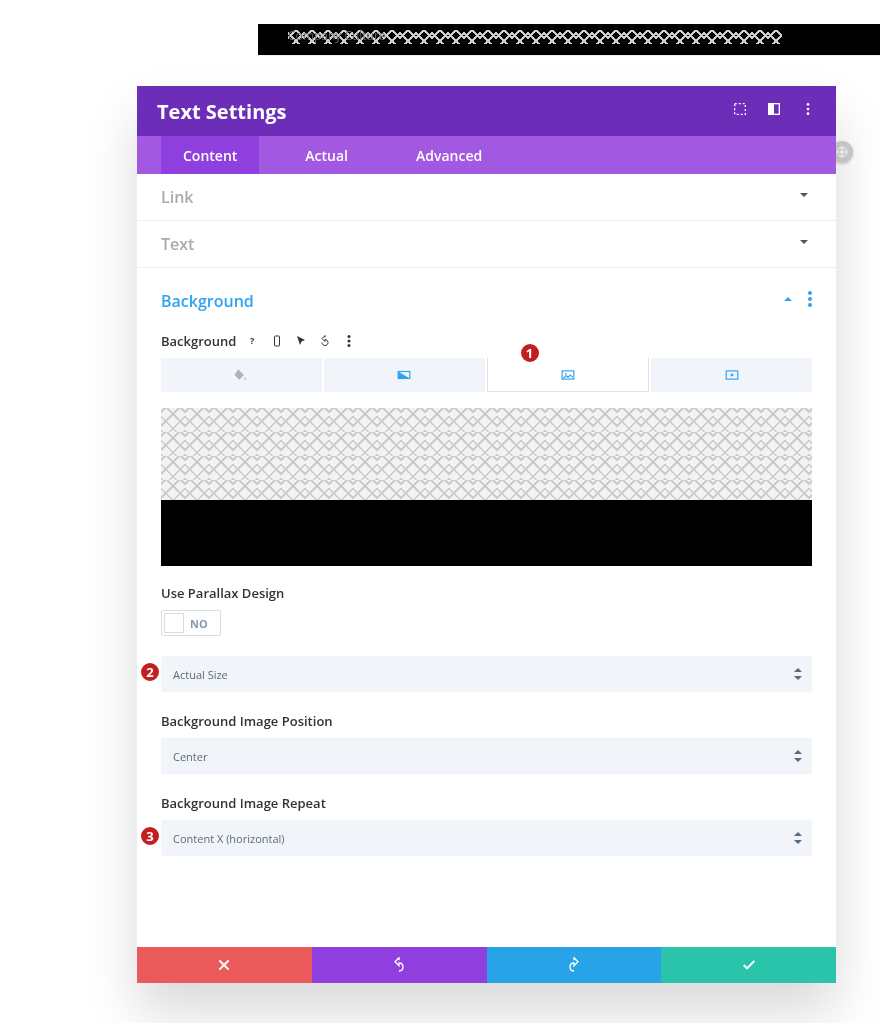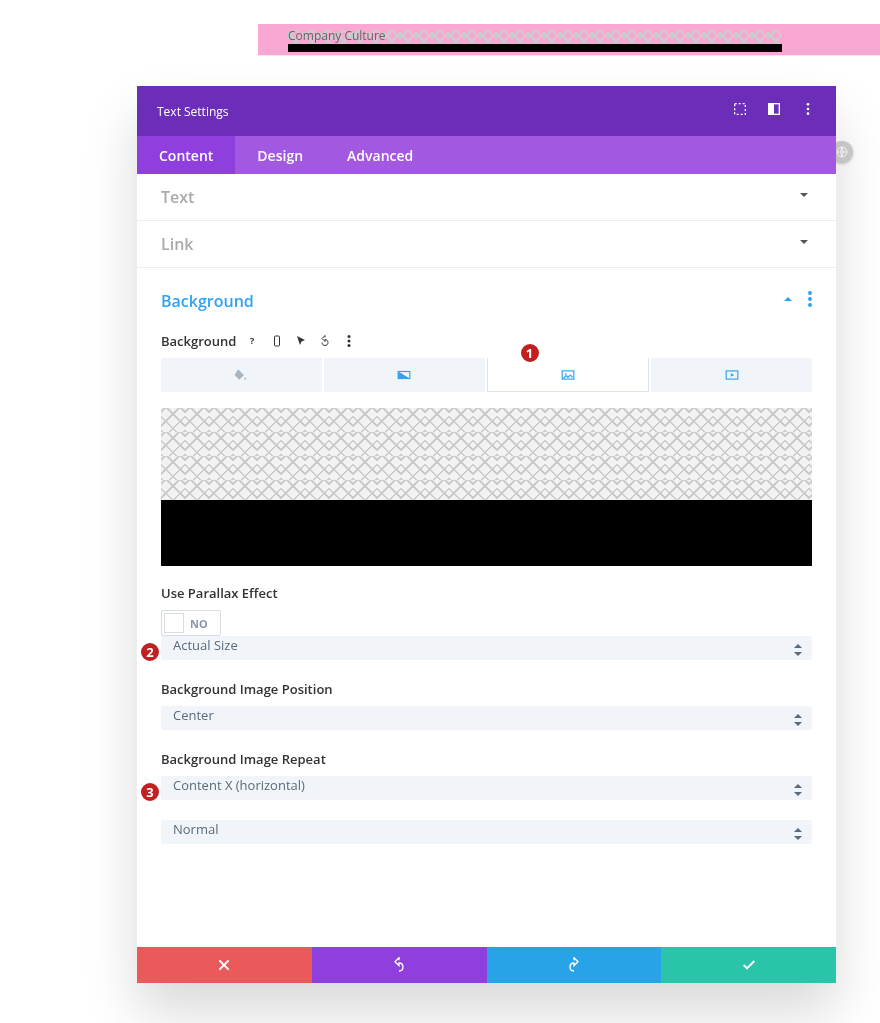--- a/index.html
+++ b/index.html
@@ -9,21 +9,21 @@
     width: 880px;
     height: 1023px;
     position: relative;
     overflow: hidden;
   }
 
   
   .top-preview {
     position: absolute;
     top: 24px; left: 258px; right: 0; height: 32px;
-    background: #f9a8d4;
+    background: #000000;
     border-bottom: 1px solid #eee;
   }
   .top-preview .pattern {
     position: absolute;
     top: 6px; left: 30px; width: 494px; height: 14px;
     background:
       repeating-linear-gradient(45deg, #ccc 0 2px, transparent 2px 8px),
       repeating-linear-gradient(-45deg, #ccc 0 2px, transparent 2px 8px);
     background-size: 16px 16px;
   }
@@ -50,38 +50,39 @@
 
   
   .panel-header {
     background: #6c2eb9;
     color: #fff;
     display: flex;
     align-items: center;
     padding: 0 20px;
     height: 50px;
   }
-  .panel-header .title { font-weight: 400; font-size: 12px; }
+  .panel-header .title { font-weight: 700; font-size: 20px; }
   .panel-header .header-actions { margin-left: auto; display: flex; gap: 18px; }
   .panel-header .header-actions svg { width: 16px; height: 16px; fill: #fff; }
 
   
   .tab-row {
     background: #a258e0;
     display: flex;
     height: 38px;
   }
   .tab {
     color: #fff;
     font-weight: 600;
     font-size: 14px;
     padding: 0 22px;
     display: flex;
     align-items: center;
     cursor: pointer;
+    margin-left: 24px;
   }
   .tab.active { background: #8f3fdd; }
   
   .side-close {
     position: absolute;
     top: 141px; right: 27px;
     width: 22px; height: 22px;
     border-radius: 50%;
     background: #cfcfcf;
     display: flex; align-items: center; justify-content: center;
@@ -195,41 +196,42 @@
     color: #333;
     font-weight: 600;
     margin-bottom: 8px;
   }
   .toggle {
     width: 60px; height: 26px;
     border: 1px solid #d8dde3;
     border-radius: 2px;
     display: flex; align-items: center;
     font-size: 11px; font-weight: 700; color: #8a98a6;
+    margin-bottom: 20px;
   }
   .toggle .knob {
     width: 20px; height: 20px; background: #fff;
     border: 1px solid #d8dde3; margin: 2px;
   }
   .toggle .t-label { padding-left: 4px; }
 
   .select-wrap {
     position: relative;
     margin-bottom: 20px;
   }
   .select {
     width: 100%;
-    height: 24px;
+    height: 36px;
     background: #f1f5f9;
     border: none;
     border-radius: 2px;
     padding: 0 30px 0 12px;
-    font-size: 13px;
+    font-size: 11px;
     color: #5a6b7b;
-    display: flex; 
+    display: flex; align-items: center;
     position: relative;
     cursor: pointer;
   }
   .select .sel-ic {
     position: absolute; right: 10px; top: 50%; transform: translateY(-50%);
     width: 8px; height: 12px;
   }
   .select .sel-ic svg { width: 8px; height: 12px; fill: #5a6b7b; }
 
   
@@ -285,39 +287,39 @@
             <circle cx="12" cy="5" r="2"></circle>
             <circle cx="12" cy="12" r="2"></circle>
             <circle cx="12" cy="19" r="2"></circle>
           </svg>
       </span>
     </div>
   </div>
 
   <div class="tab-row">
     <div class="tab active">Content</div>
-    <div class="tab">Design</div>
+    <div class="tab">Actual</div>
     <div class="tab">Advanced</div>
   </div>
 
   <div class="panel-body">
     <div class="scroll">
       <div class="scroll-inner">
 
         <div class="section-header">
-          <div class="section-title">Text</div>
+          <div class="section-title">Link</div>
           <span class="chev">
             <svg viewBox="0 0 24 24">
                 <path d="M6 9l6 6 6-6"></path>
               </svg>
           </span>
         </div>
 
         <div class="section-header">
-          <div class="section-title">Link</div>
+          <div class="section-title">Text</div>
           <span class="chev">
             <svg viewBox="0 0 24 24">
                 <path d="M6 9l6 6 6-6"></path>
               </svg>
           </span>
         </div>
 
         <div class="section-header open" style="border-bottom:none; padding-top:22px;">
           <div class="section-title">Background</div>
           <span class="chev">
@@ -393,21 +395,21 @@
                 </svg>
             </div>
             <div class="badge" style="top:-16px; left:calc(50% + 32px);">1</div>
           </div>
 
           <div class="bg-preview">
             <div class="pat"></div>
             <div class="blk"></div>
           </div>
 
-          <div class="field-label">Use Parallax Effect</div>
+          <div class="field-label">Use Parallax Design</div>
           <div class="toggle">
             <div class="knob"></div>
             <div class="t-label">NO</div>
           </div>
 
           <div class="select-wrap" style="position:relative;">
             <div class="badge" style="top:5px; left:-22px;">2</div>
             <div class="select">
               <span>Actual Size</span>
               <span class="sel-ic"><svg viewBox="0 0 8 12">
@@ -430,28 +432,20 @@
           <div class="select-wrap" style="position:relative;">
             <div class="badge" style="top:5px; left:-22px;">3</div>
             <div class="select">
               <span>Content X (horizontal)</span>
               <span class="sel-ic"><svg viewBox="0 0 8 12">
                     <path d="M4 0l4 4H0zM0 8h8l-4 4z"></path>
                   </svg></span>
             </div>
           </div>
 
-          <div class="select-wrap">
-            <div class="select">
-              <span>Normal</span>
-              <span class="sel-ic"><svg viewBox="0 0 8 12">
-                    <path d="M4 0l4 4H0zM0 8h8l-4 4z"></path>
-                  </svg></span>
-            </div>
-          </div>
 
         </div>
 
       </div>
     </div>
   </div>
 
   <div class="panel-footer">
     <div class="fbtn cancel">
       <svg viewBox="0 0 24 24">

